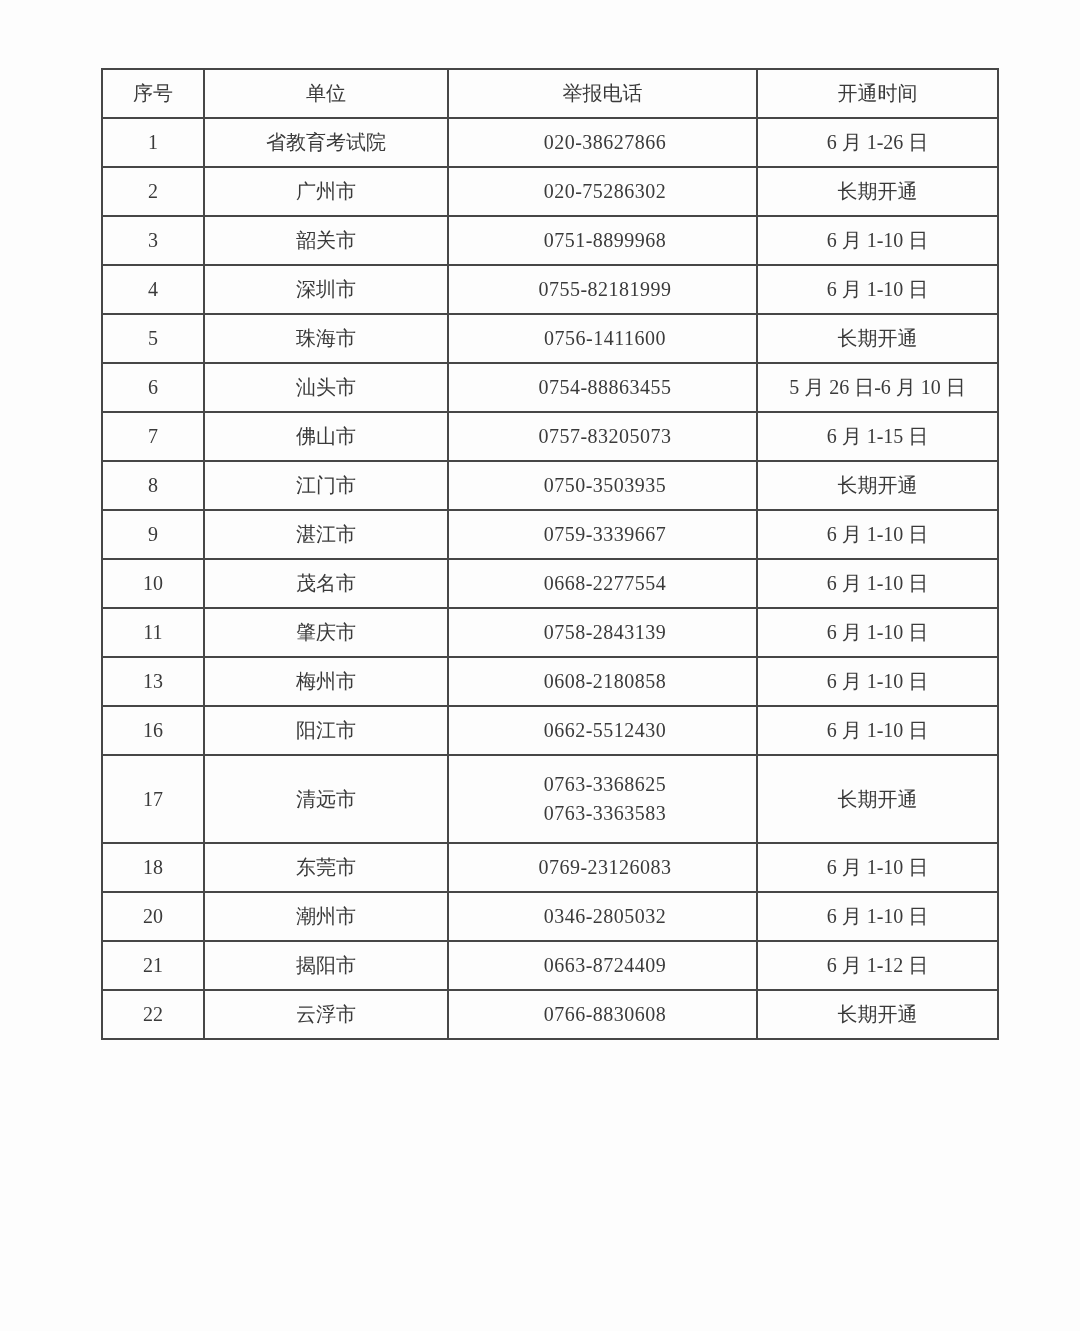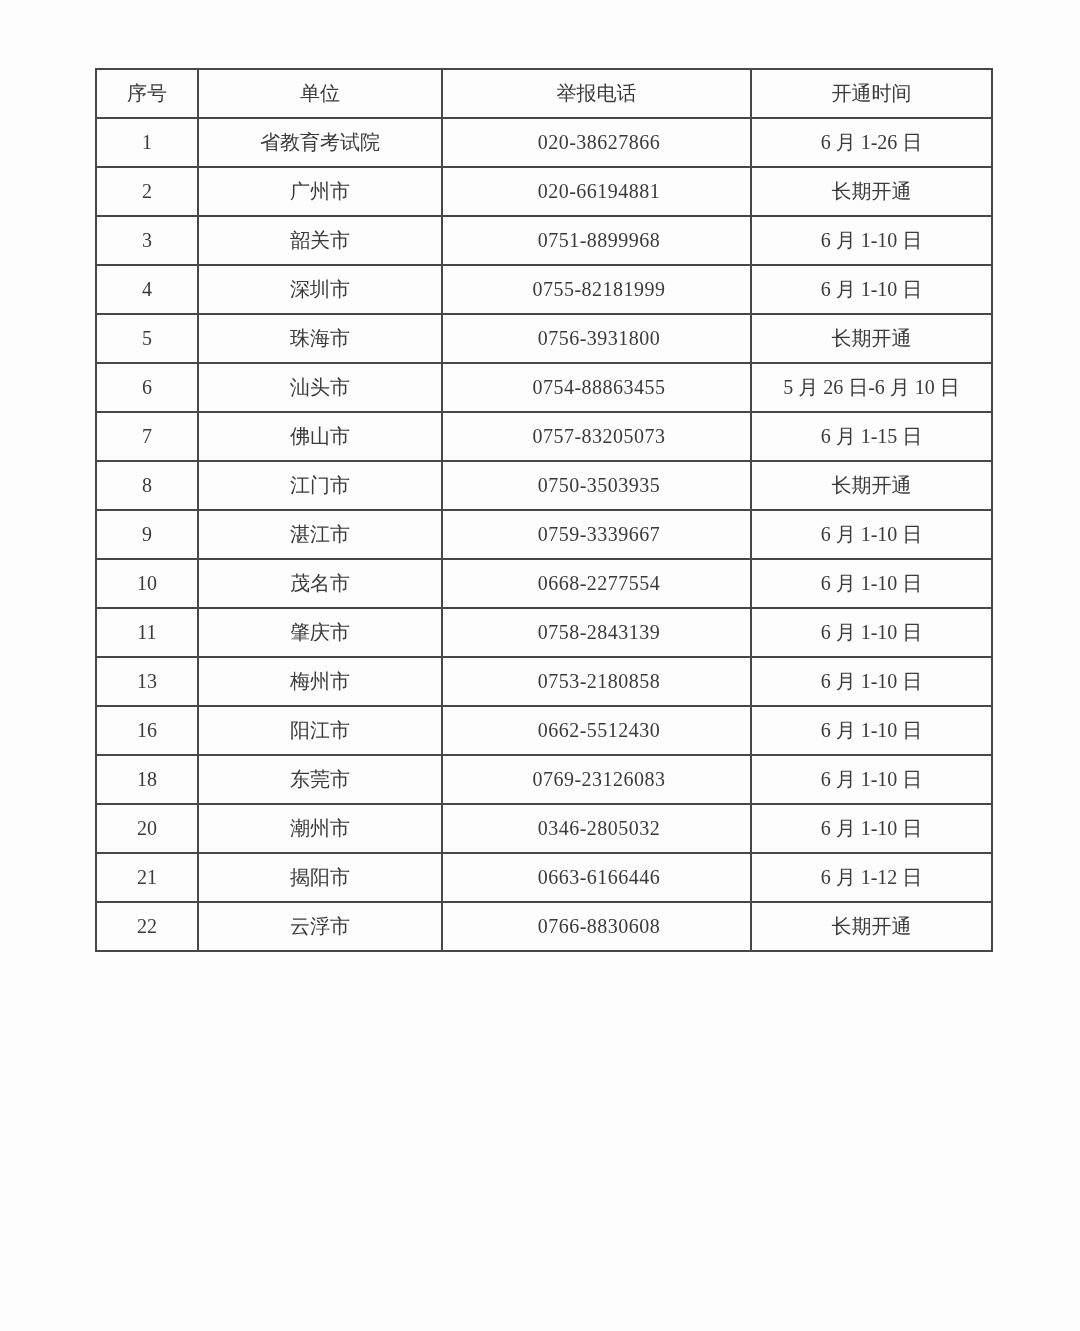--- a/index.html
+++ b/index.html
@@ -16,21 +16,21 @@
   }
   .doc-page {
     position: absolute;
     left: 0; top: 0;
     width: 1080px;
     height: 1331px;
     background: #fdfdfd;
   }
   table.hotline-table {
     position: absolute;
-    left: 95px;
+    left: 101px;
     top: 68px;
     width: 896px;
     border-collapse: collapse;
     table-layout: fixed;
   }
   .hotline-table th,
   .hotline-table td {
     border: 2px solid #474747;
     text-align: center;
     vertical-align: middle;
@@ -76,39 +76,39 @@
     <tbody>
         <tr>
           <td class="col-no">1</td>
           <td class="col-unit">省教育考试院</td>
           <td class="col-phone">020-38627866</td>
           <td class="col-time">6 月 1-26 日</td>
         </tr>
         <tr>
           <td class="col-no">2</td>
           <td class="col-unit">广州市</td>
-          <td class="col-phone">020-66194881</td>
+          <td class="col-phone">020-75286302</td>
           <td class="col-time">长期开通</td>
         </tr>
         <tr>
           <td class="col-no">3</td>
           <td class="col-unit">韶关市</td>
           <td class="col-phone">0751-8899968</td>
           <td class="col-time">6 月 1-10 日</td>
         </tr>
         <tr>
           <td class="col-no">4</td>
           <td class="col-unit">深圳市</td>
           <td class="col-phone">0755-82181999</td>
           <td class="col-time">6 月 1-10 日</td>
         </tr>
         <tr>
           <td class="col-no">5</td>
           <td class="col-unit">珠海市</td>
-          <td class="col-phone">0756-3931800</td>
+          <td class="col-phone">0756-1411600</td>
           <td class="col-time">长期开通</td>
         </tr>
         <tr>
           <td class="col-no">6</td>
           <td class="col-unit">汕头市</td>
           <td class="col-phone">0754-88863455</td>
           <td class="col-time">5 月 26 日-6 月 10 日</td>
         </tr>
         <tr>
           <td class="col-no">7</td>
@@ -136,45 +136,52 @@
         </tr>
         <tr>
           <td class="col-no">11</td>
           <td class="col-unit">肇庆市</td>
           <td class="col-phone">0758-2843139</td>
           <td class="col-time">6 月 1-10 日</td>
         </tr>
         <tr>
           <td class="col-no">13</td>
           <td class="col-unit">梅州市</td>
-          <td class="col-phone">0753-2180858</td>
+          <td class="col-phone">0608-2180858</td>
           <td class="col-time">6 月 1-10 日</td>
         </tr>
         <tr>
           <td class="col-no">16</td>
           <td class="col-unit">阳江市</td>
           <td class="col-phone">0662-5512430</td>
           <td class="col-time">6 月 1-10 日</td>
+        </tr>
+        <tr class="tall">
+          <td class="col-no">17</td>
+          <td class="col-unit">清远市</td>
+          <td class="col-phone">0763-3368625
+0763-3363583</td>
+          <td class="col-time">长期开通</td>
         </tr>
         <tr>
           <td class="col-no">18</td>
           <td class="col-unit">东莞市</td>
           <td class="col-phone">0769-23126083</td>
           <td class="col-time">6 月 1-10 日</td>
         </tr>
         <tr>
           <td class="col-no">20</td>
           <td class="col-unit">潮州市</td>
           <td class="col-phone">0346-2805032</td>
           <td class="col-time">6 月 1-10 日</td>
         </tr>
         <tr>
           <td class="col-no">21</td>
           <td class="col-unit">揭阳市</td>
-          <td class="col-phone">0663-6166446</td>
+          <td class="col-phone">0663-8724409</td>
           <td class="col-time">6 月 1-12 日</td>
         </tr>
         <tr>
           <td class="col-no">22</td>
           <td class="col-unit">云浮市</td>
           <td class="col-phone">0766-8830608</td>
           <td class="col-time">长期开通</td>
         </tr>
       </tbody>
   </table>

